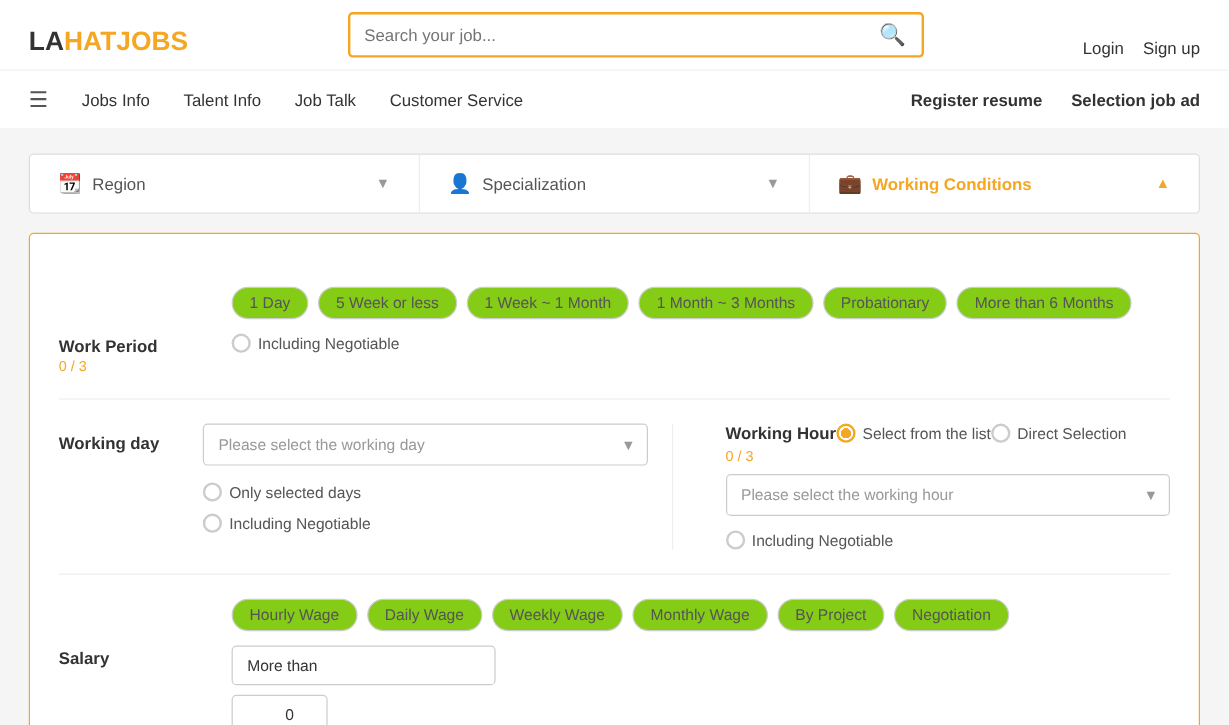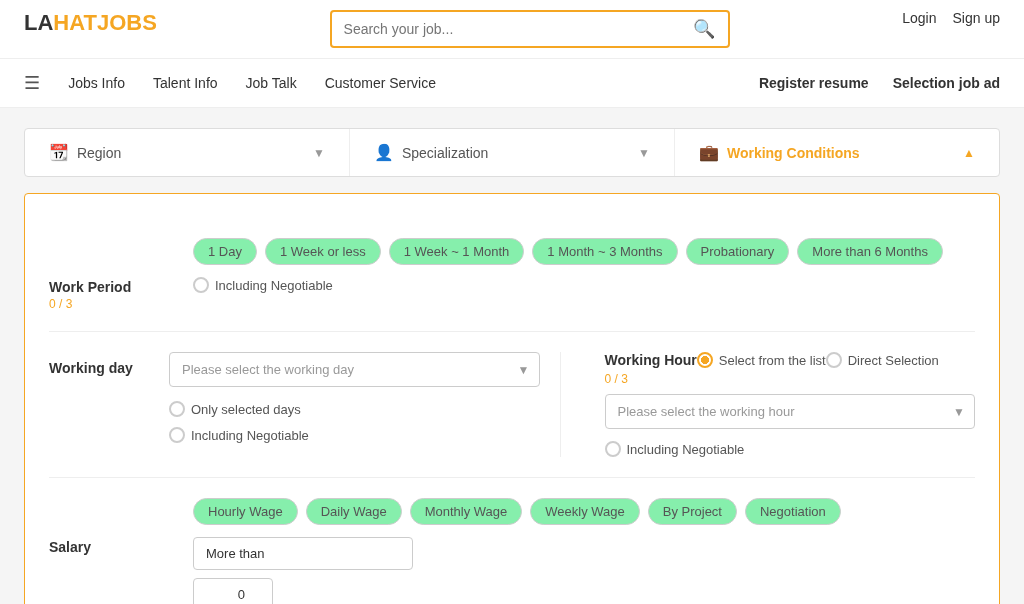--- a/index.html
+++ b/index.html
@@ -2,35 +2,35 @@
 <html><head>
   <meta charset="utf-8">
   <style>
     * { box-sizing: border-box; margin: 0; padding: 0; }
     body { font-family: Arial, sans-serif; font-size: 14px; background: #f5f5f5; color: #333; }
 
     
     .header-top {
       background: #fff;
       display: flex;
-      align-items: flex-start;
+      align-items: flex-end;
       padding: 10px 24px;
       border-bottom: 1px solid #eee;
       justify-content: space-between;
     }
     .logo { display: flex; align-items: center; font-size: 22px; font-weight: bold; }
     .logo-lahat { color: #333; }
     .logo-jobs { color: #f5a623; }
     .search-bar {
       display: flex;
       align-items: center;
       border: 2px solid #f5a623;
       border-radius: 4px;
       padding: 6px 12px;
-      width: 400px;
+      width: 480px;
       background: #fff;
     }
     .search-bar input {
       border: none;
       outline: none;
       flex: 1;
       font-size: 14px;
       color: #999;
     }
     .search-icon { color: #f5a623; font-size: 18px; }
@@ -104,21 +104,21 @@
 
     
     .tags-row { display: flex; flex-wrap: wrap; gap: 8px; margin-bottom: 12px; }
     .tag {
       border: 1px solid #ccc;
       border-radius: 20px;
       padding: 5px 14px;
       font-size: 13px;
       color: #555;
       cursor: pointer;
-      background: #86efac;
+      background: #84cc16;
     }
 
     
     .radio-row { display: flex; align-items: center; gap: 8px; margin-top: 4px; }
     .radio-option { display: flex; align-items: center; gap: 6px; cursor: pointer; color: #555; font-size: 13px; }
     .radio-circle {
       width: 16px; height: 16px;
       border: 2px solid #ccc;
       border-radius: 50%;
       display: inline-block;
@@ -298,21 +298,21 @@
   <div class="conditions-panel">
 
     <div class="section-row">
       <div class="label-section">
         <div class="label-title">Work Period</div>
         <div class="label-count">0 / 3</div>
       </div>
       <div class="section-content">
         <div class="tags-row">
           <span class="tag">1 Day</span>
-          <span class="tag">1 Week or less</span>
+          <span class="tag">5 Week or less</span>
           <span class="tag">1 Week ~ 1 Month</span>
           <span class="tag">1 Month ~ 3 Months</span>
           <span class="tag">Probationary</span>
           <span class="tag">More than 6 Months</span>
         </div>
         <div class="radio-row">
           <div class="radio-option">
             <span class="radio-circle"></span>
             <span>Including Negotiable</span>
           </div>
@@ -379,22 +379,22 @@
     </div>
 
     <div class="section-row" style="border-bottom:none;">
       <div class="label-section">
         <div class="label-title">Salary</div>
       </div>
       <div class="section-content">
         <div class="tags-row">
           <span class="tag">Hourly Wage</span>
           <span class="tag">Daily Wage</span>
+          <span class="tag">Weekly Wage</span>
           <span class="tag">Monthly Wage</span>
-          <span class="tag">Weekly Wage</span>
           <span class="tag">By Project</span>
           <span class="tag">Negotiation</span>
         </div>
         <div class="salary-input-row">
           <input type="text" class="salary-text-input" value="More than" readonly="" style="">
           <input type="number" class="salary-number" value="0" style="">
           <span class="currency-label">PHP</span>
           <button class="add-btn">Add</button>
         </div>
       </div>

